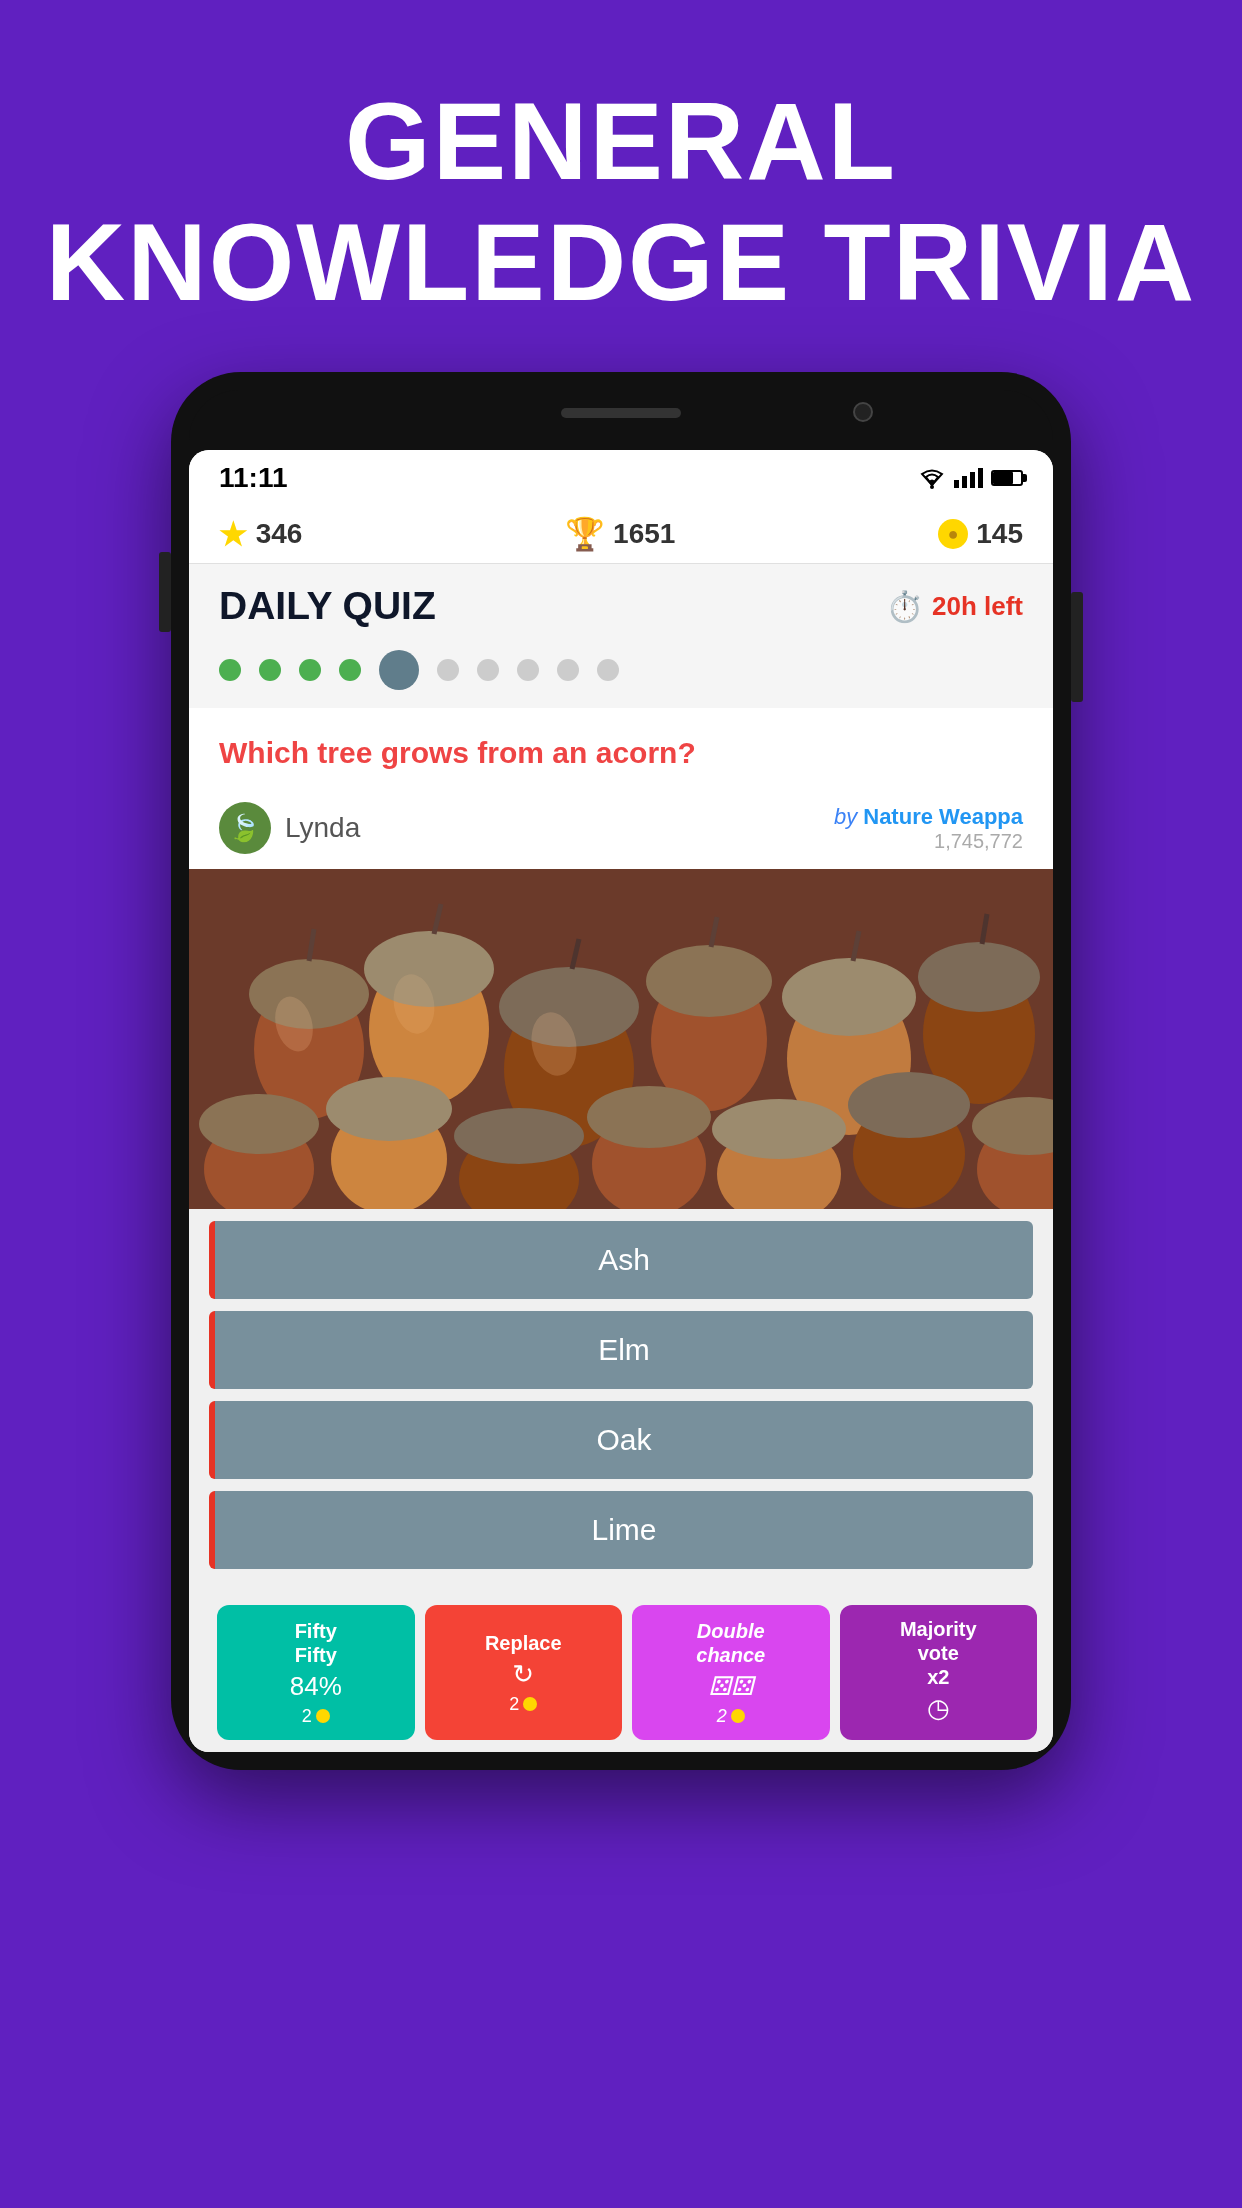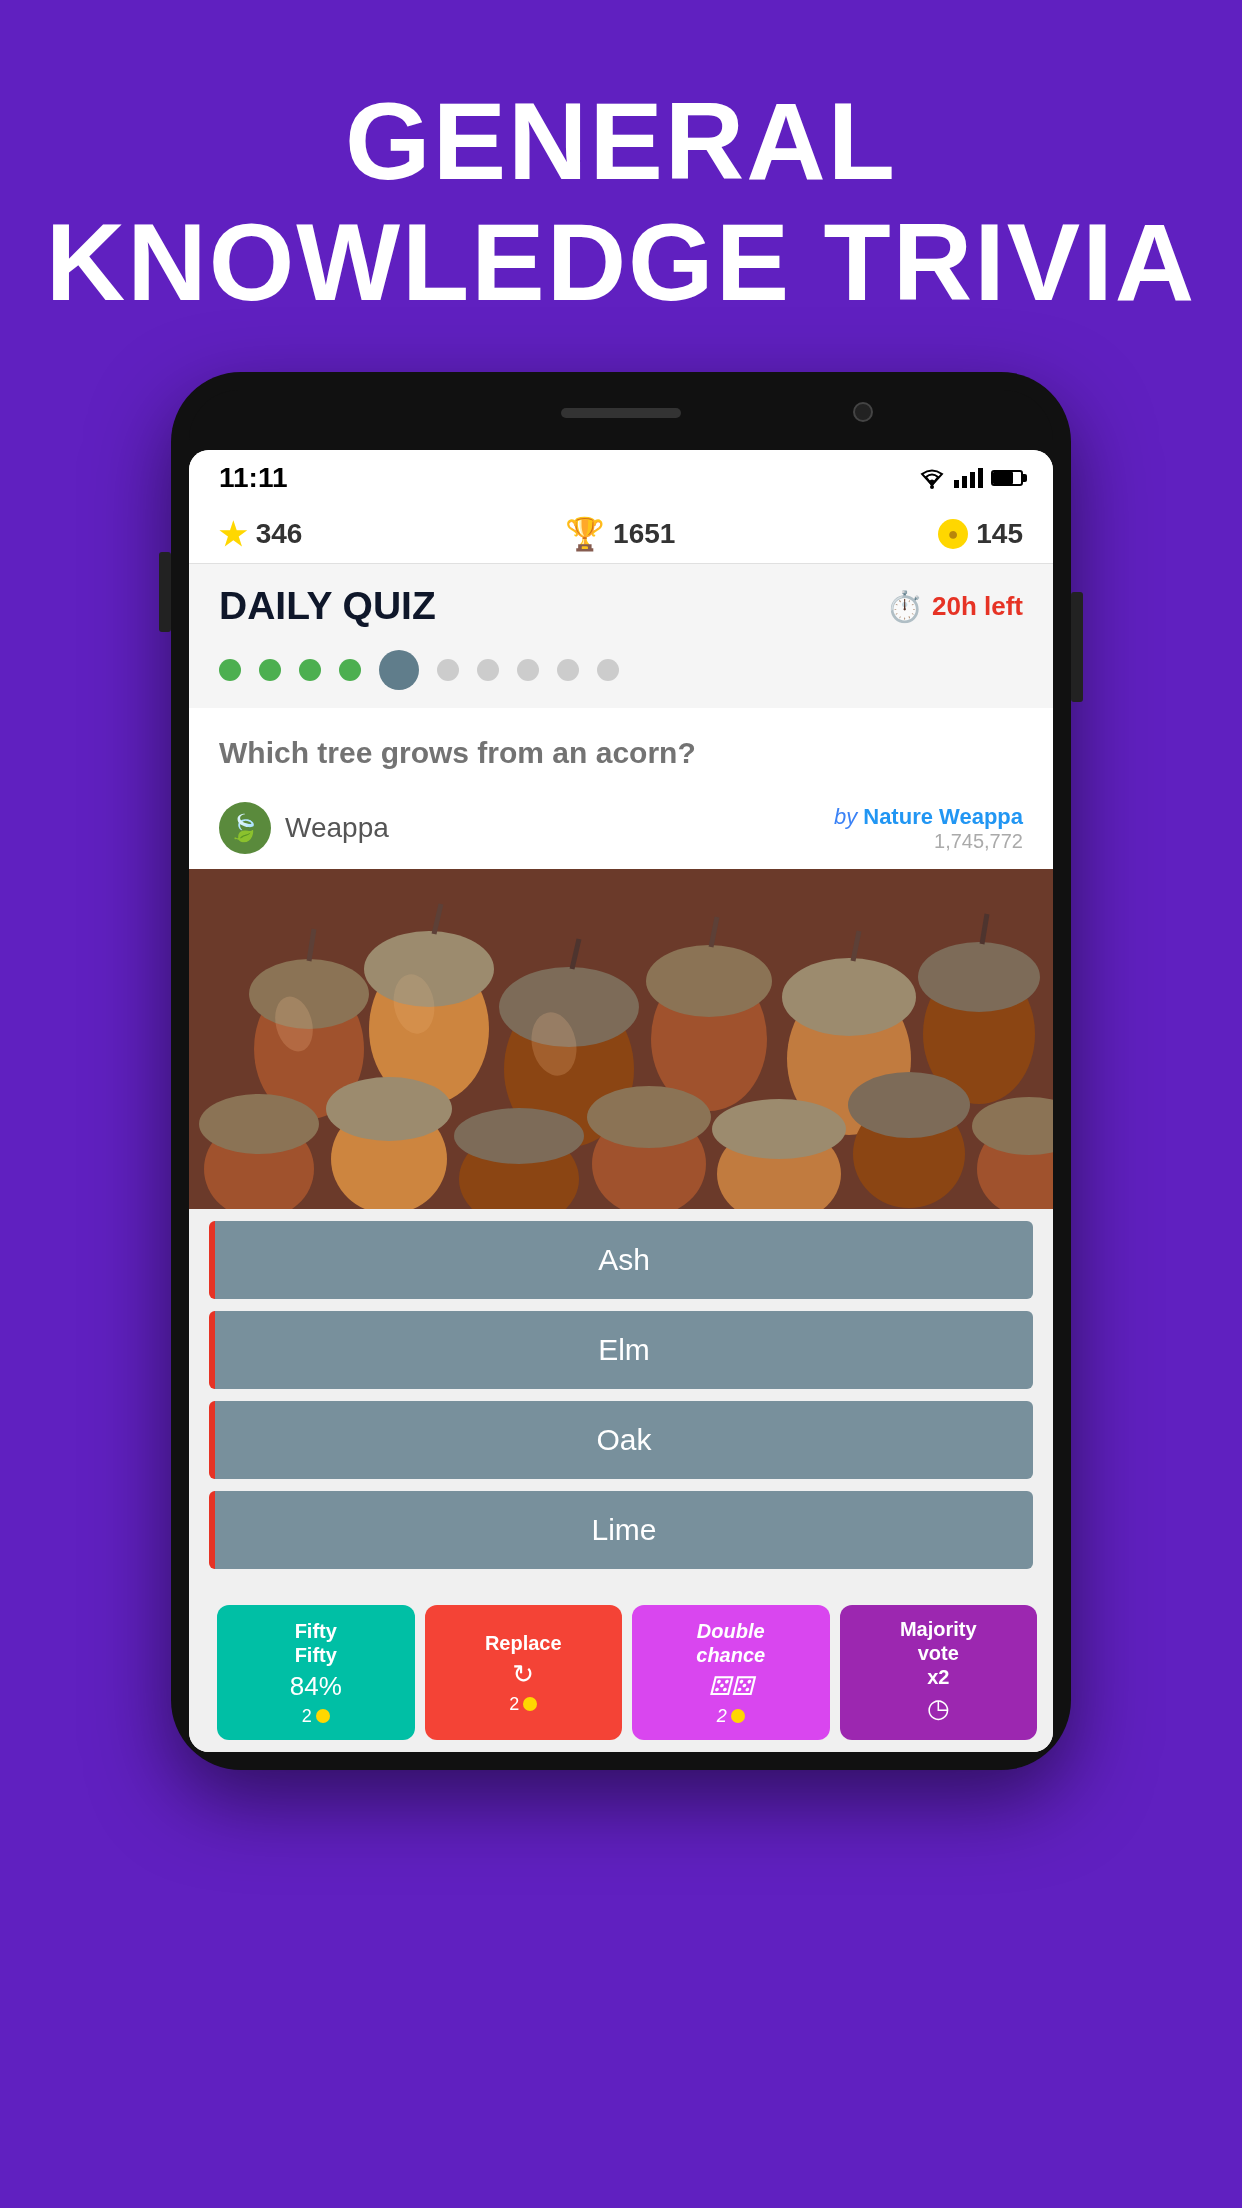--- a/index.html
+++ b/index.html
@@ -223,21 +223,21 @@
       background: #cccccc;
     }
 
     .question-section {
       background: #ffffff;
       padding: 25px 30px 15px;
     }
 
     .question-text {
       font-size: 30px;
-      color: #737373;
+      color: #ef4444;
       font-weight: 600;
       line-height: 1.3;
     }
 
     .category-row {
       display: flex;
       align-items: center;
       justify-content: space-between;
       padding: 15px 30px;
       background: #ffffff;
@@ -503,21 +503,21 @@
         <div class="dot dot-inactive"></div>
       </div>
 
       <div class="question-section">
         <div class="question-text">Which tree grows from an acorn?</div>
       </div>
 
       <div class="category-row">
         <div class="category-left">
           <div class="category-badge">🍃</div>
-          <span class="category-name">Weappa</span>
+          <span class="category-name">Lynda</span>
         </div>
         <div class="author-info">
           <span class="author-by">by </span><span class="author-name">Nature Weappa</span>
           <span class="author-count">1,745,772</span>
         </div>
       </div>
 
       <div class="question-image">
         <svg width="100%" height="100%" viewBox="0 0 864 340" xmlns="http://www.w3.org/2000/svg">
 

